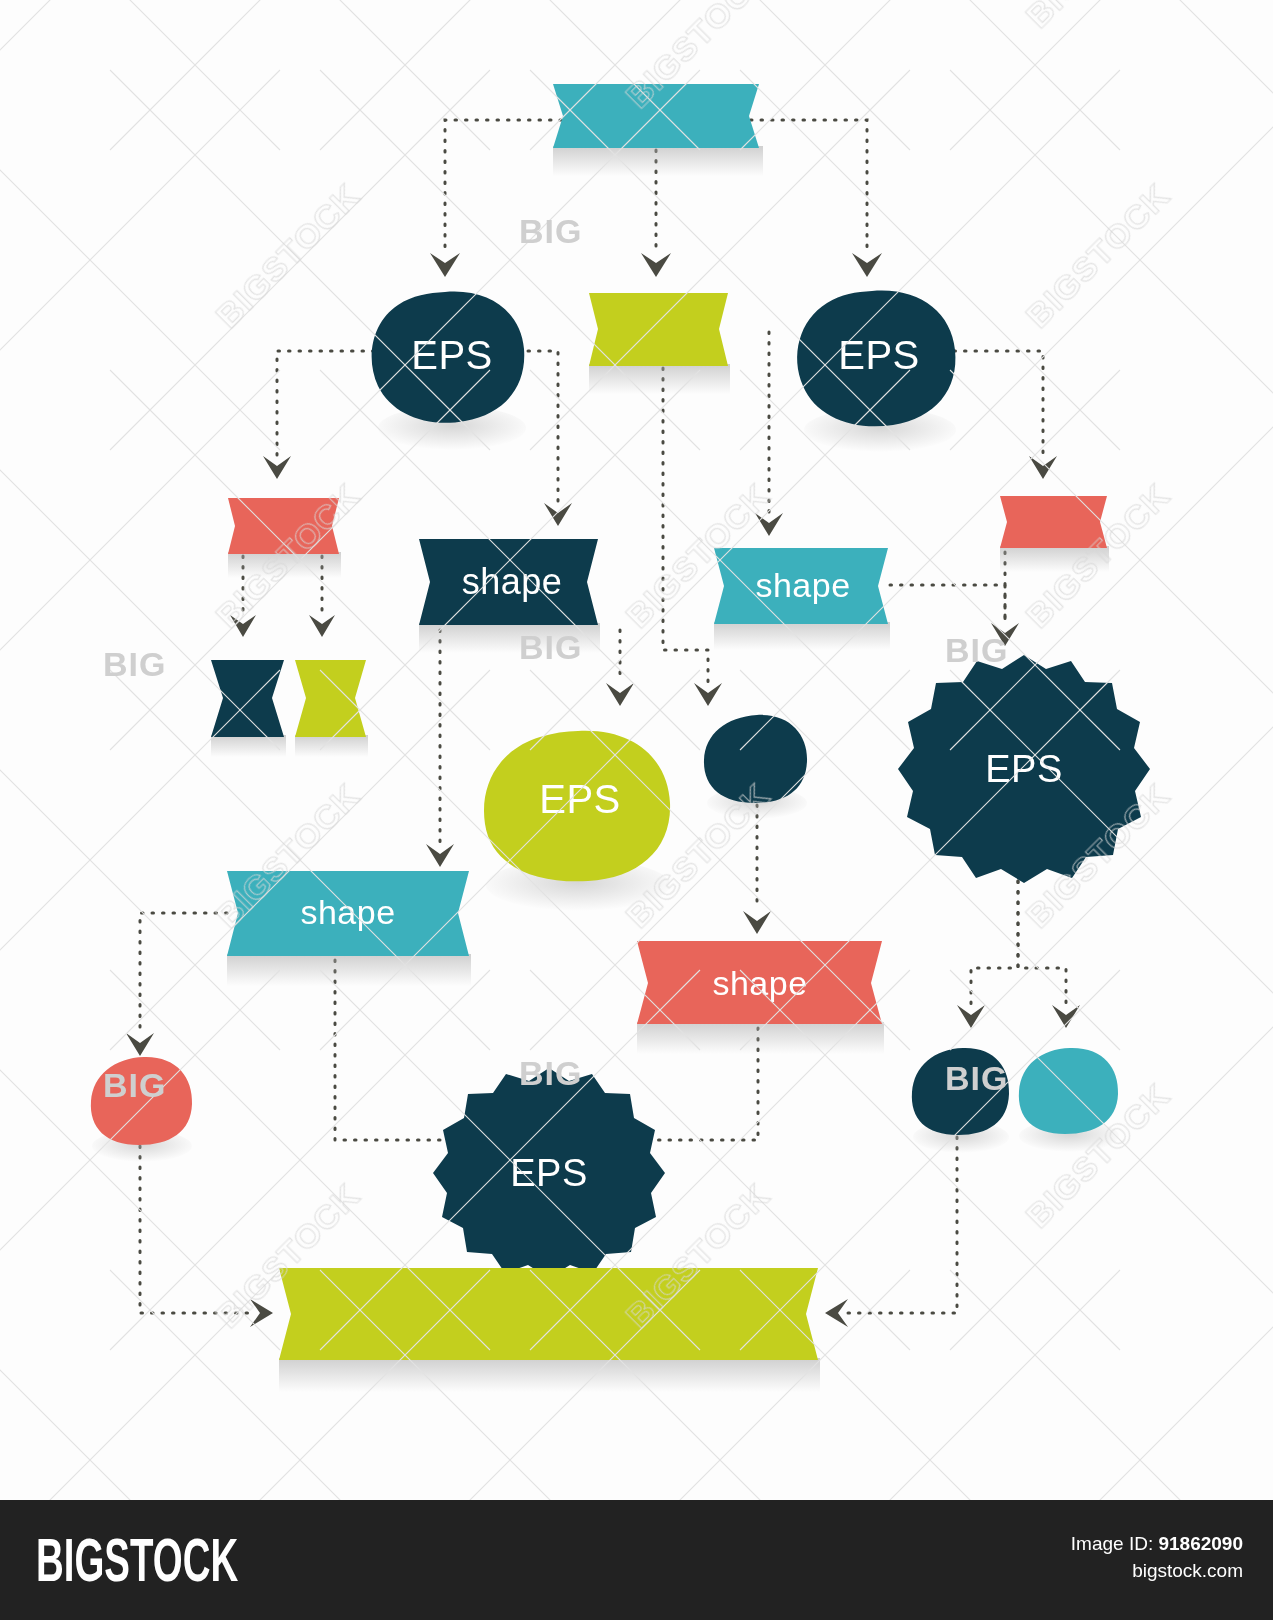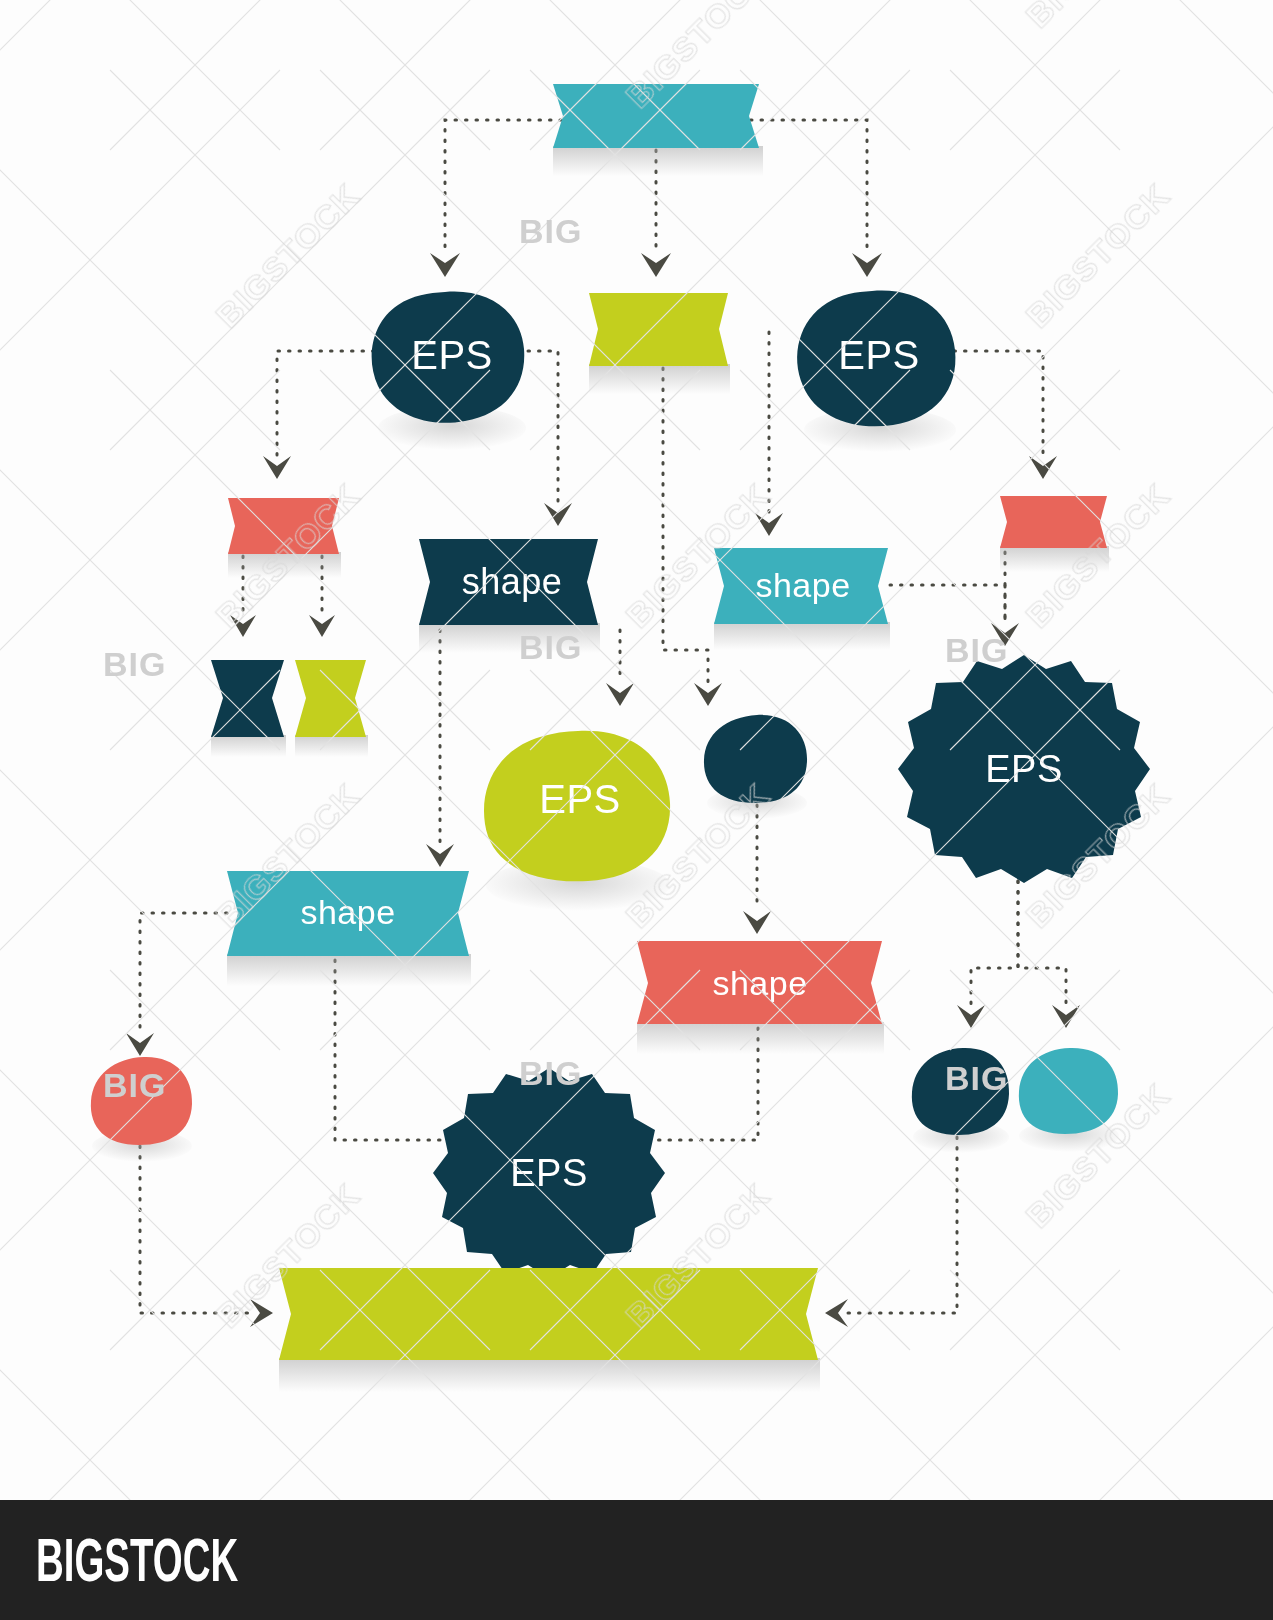--- a/index.html
+++ b/index.html
@@ -426,15 +426,22 @@
       <text class="wm-text-solid" x="519" y="659">BIG</text>
       <text class="wm-text-solid" x="945" y="662">BIG</text>
       <text class="wm-text-solid" x="103" y="1097">BIG</text>
       <text class="wm-text-solid" x="519" y="1085">BIG</text>
       <text class="wm-text-solid" x="945" y="1090">BIG</text>
     </g>
   </svg>
 
   <div class="footer-bar">
     <div class="footer-logo">BIGSTOCK</div>
+    <div class="footer-meta">
+      <div class="id-row">
+        <span class="id-label">Image ID:</span>
+        <span class="id-value">91862090</span>
+      </div>
+      <span class="site">bigstock.com</span>
+    </div>
   </div>
 
 </div>
 
 </body></html>

